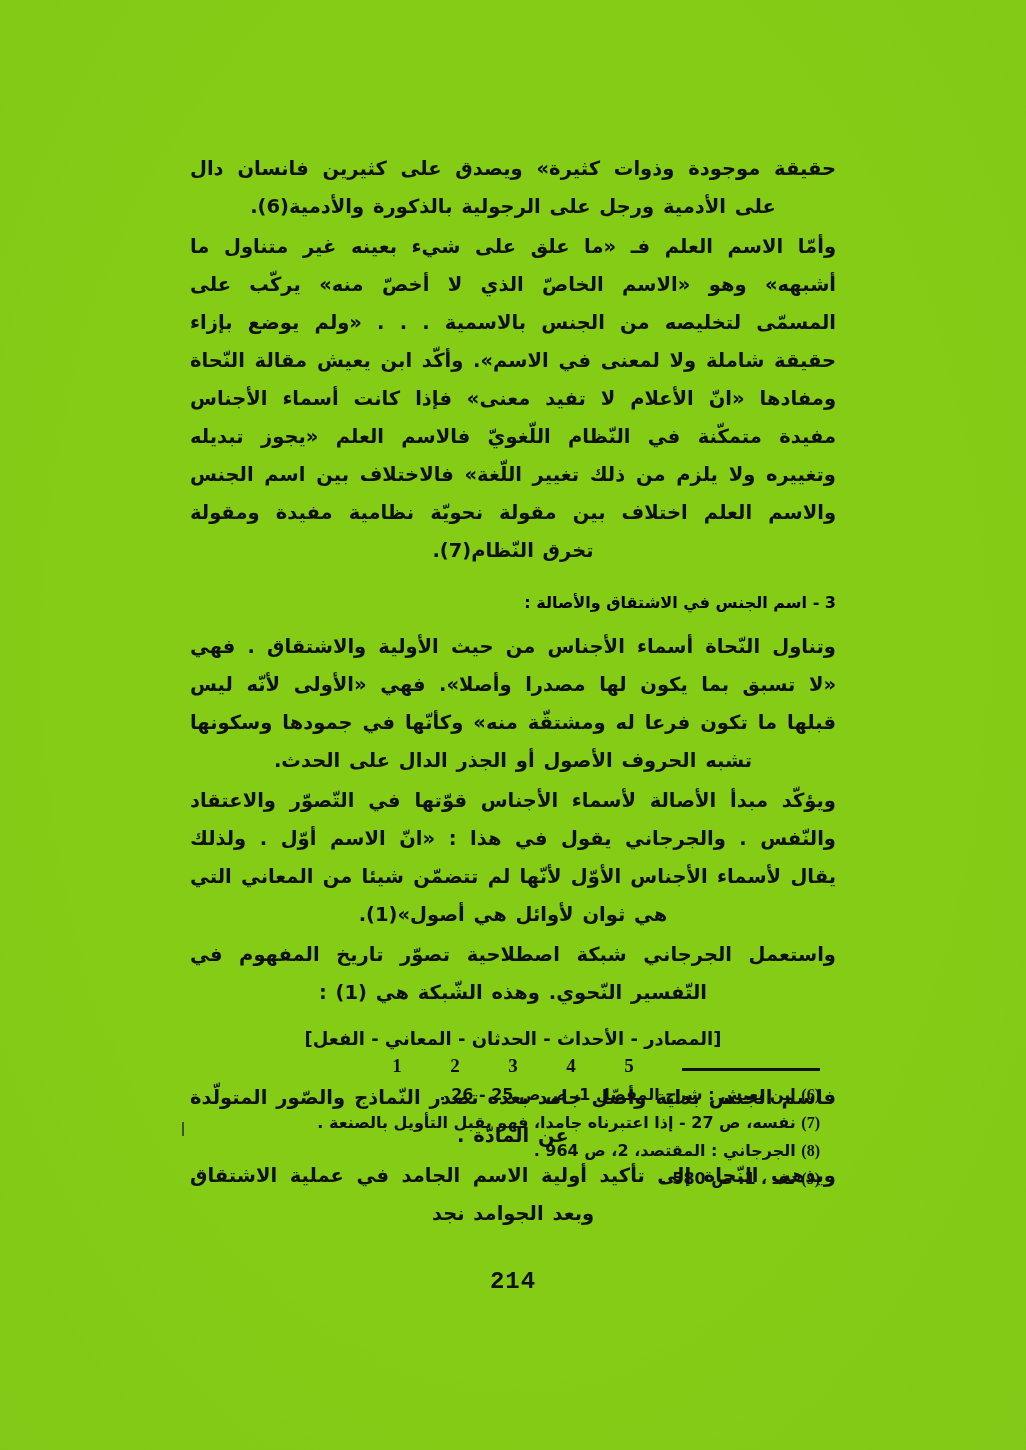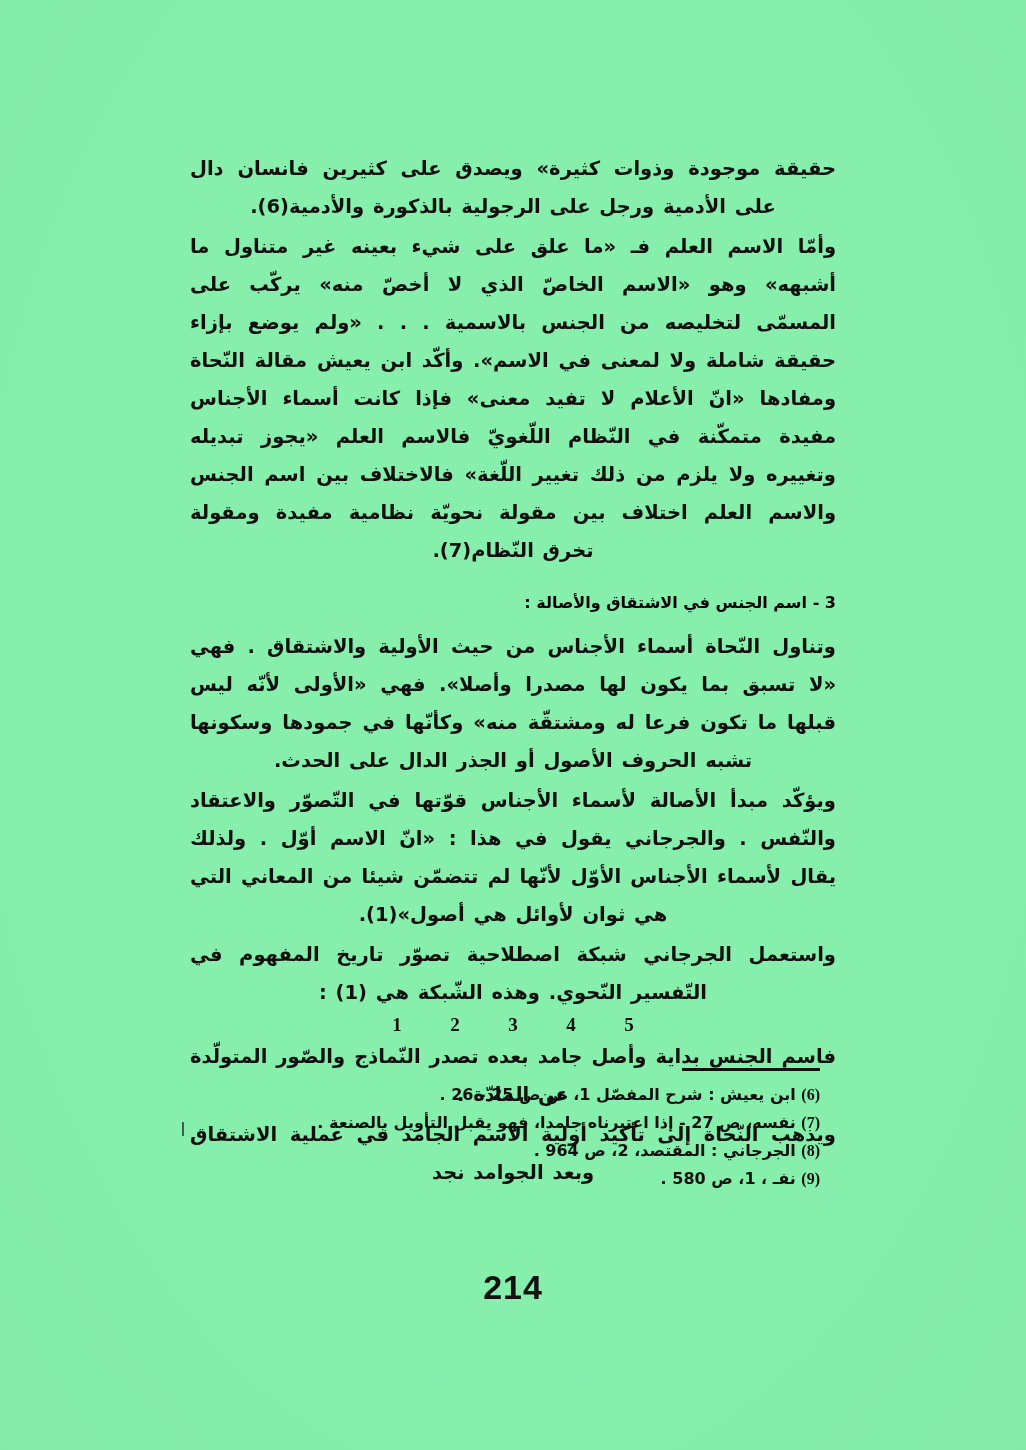--- a/index.html
+++ b/index.html
@@ -14,21 +14,21 @@
     position: relative;
     font-family: "DejaVu Sans", "Liberation Sans", sans-serif;
     color: #000000;
     overflow: hidden;
   }
 
   
   #page {
     position: absolute;
     inset: 0;
-    background: #86efac;
+    background: #84cc16;
   }
 
   
   #page::before {
     content: "";
     position: absolute;
     inset: 0;
     background:
       radial-gradient(ellipse at 50% 45%, rgba(255,255,255,0) 60%, rgba(0,0,0,0.018) 100%);
     pointer-events: none;
@@ -132,22 +132,22 @@
     font-family: "Liberation Serif", "DejaVu Serif", serif;
     font-weight: 600;
   }
 
   #page-number {
     position: absolute;
     left: 0;
     right: 0;
     top: 1268px;
     text-align: center;
-    font-family: Liberation Sans, sans-serif;
-    font-size: 34px;
+    font-family: Liberation Mono, monospace;
+    font-size: 24px;
     font-weight: 700;
     color: #111;
     letter-spacing: 1px;
   }
 </style>
 </head>
 <body>
 
 <div id="page">
 
@@ -160,20 +160,21 @@
     <p class="para">وأمّا الاسم العلم فـ «ما علق على شيء بعينه غير متناول ما أشبهه» وهو «الاسم الخاصّ الذي لا أخصّ منه» يركّب على المسمّى لتخليصه من الجنس بالاسمية . . . «ولم يوضع بإزاء حقيقة شاملة ولا لمعنى في الاسم». وأكّد ابن يعيش مقالة النّحاة ومفادها «انّ الأعلام لا تفيد معنى» فإذا كانت أسماء الأجناس مفيدة متمكّنة في النّظام اللّغويّ فالاسم العلم «يجوز تبديله وتغييره ولا يلزم من ذلك تغيير اللّغة» فالاختلاف بين اسم الجنس والاسم العلم اختلاف بين مقولة نحويّة نظامية مفيدة ومقولة تخرق النّظام(7).</p>
 
     <h2 class="heading">3 - اسم الجنس في الاشتقاق والأصالة :</h2>
 
     <p class="para">وتناول النّحاة أسماء الأجناس من حيث الأولية والاشتقاق . فهي «لا تسبق بما يكون لها مصدرا وأصلا». فهي «الأولى لأنّه ليس قبلها ما تكون فرعا له ومشتقّة منه» وكأنّها في جمودها وسكونها تشبه الحروف الأصول أو الجذر الدال على الحدث.</p>
 
     <p class="para">ويؤكّد مبدأ الأصالة لأسماء الأجناس قوّتها في التّصوّر والاعتقاد والنّفس . والجرجاني يقول في هذا : «انّ الاسم أوّل . ولذلك يقال لأسماء الأجناس الأوّل لأنّها لم تتضمّن شيئا من المعاني التي هي ثوان لأوائل هي أصول»(1).</p>
 
     <p class="para">واستعمل الجرجاني شبكة اصطلاحية تصوّر تاريخ المفهوم في التّفسير النّحوي. وهذه الشّبكة هي (1) :</p>
 
+    <div class="scheme">[المصادر - الأحداث - الحدثان - المعاني - الفعل]</div>
 
     <div class="scheme-row">
       <span class="scheme-num">5</span>
       <span class="scheme-num">4</span>
       <span class="scheme-num">3</span>
       <span class="scheme-num">2</span>
       <span class="scheme-num">1</span>
     </div>
 
     <p class="para" style="margin-top:2px">فاسم الجنس بداية وأصل جامد بعده تصدر النّماذج والصّور المتولّدة عن المادّة .</p>

